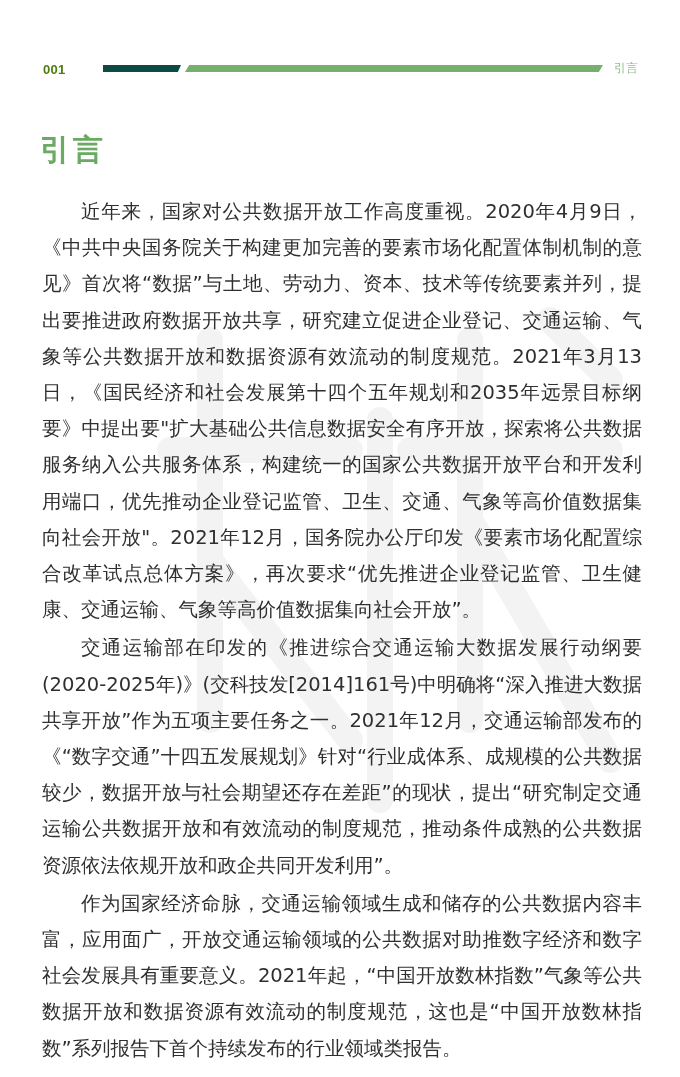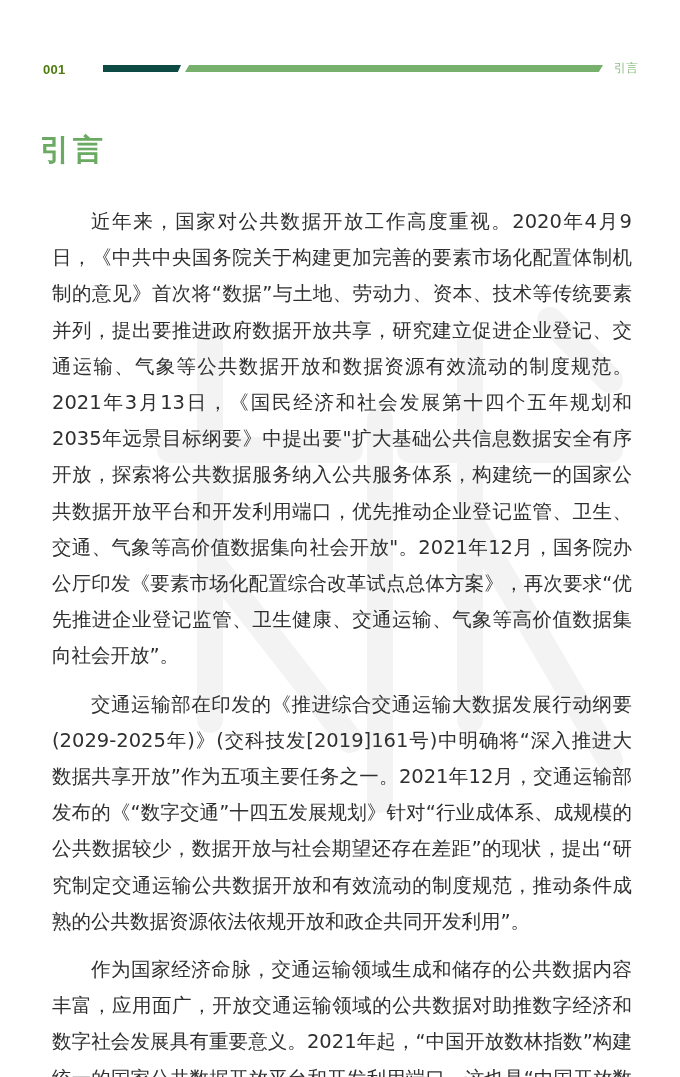--- a/index.html
+++ b/index.html
@@ -79,21 +79,21 @@
       position: absolute;
       left: 40px;
       top: 192px;
       width: 604px;
       font-size: 19.5px;
       line-height: 36.2px;
       text-align: justify;
       color: #2f2f2f;
     }
     .content p {
-      margin: 12px;
+      margin: 2px;
       text-indent: 2em;
     }
   </style>
 </head>
 <body>
 
 <div class="header">
   <span class="page-num">001</span>
   <div class="bar-dark"></div>
   <div class="bar-green"></div>
@@ -110,15 +110,15 @@
     <line x1="260" y1="150" x2="460" y2="150"></line>
     <line x1="320" y1="220" x2="460" y2="460"></line>
     <line x1="400" y1="20" x2="460" y2="80"></line>
   </g>
 </svg>
 
 <div class="title">引言</div>
 
 <div class="content">
   <p>近年来，国家对公共数据开放工作高度重视。2020年4月9日，《中共中央国务院关于构建更加完善的要素市场化配置体制机制的意见》首次将“数据”与土地、劳动力、资本、技术等传统要素并列，提出要推进政府数据开放共享，研究建立促进企业登记、交通运输、气象等公共数据开放和数据资源有效流动的制度规范。2021年3月13日，《国民经济和社会发展第十四个五年规划和2035年远景目标纲要》中提出要"扩大基础公共信息数据安全有序开放，探索将公共数据服务纳入公共服务体系，构建统一的国家公共数据开放平台和开发利用端口，优先推动企业登记监管、卫生、交通、气象等高价值数据集向社会开放"。2021年12月，国务院办公厅印发《要素市场化配置综合改革试点总体方案》，再次要求“优先推进企业登记监管、卫生健康、交通运输、气象等高价值数据集向社会开放”。</p>
-  <p>交通运输部在印发的《推进综合交通运输大数据发展行动纲要(2029-2025年)》(交科技发[2019]161号)中明确将“深入推进大数据共享开放”作为五项主要任务之一。2021年12月，交通运输部发布的《“数字交通”十四五发展规划》针对“行业成体系、成规模的公共数据较少，数据开放与社会期望还存在差距”的现状，提出“研究制定交通运输公共数据开放和有效流动的制度规范，推动条件成熟的公共数据资源依法依规开放和政企共同开发利用”。</p>
-  <p>作为国家经济命脉，交通运输领域生成和储存的公共数据内容丰富，应用面广，开放交通运输领域的公共数据对助推数字经济和数字社会发展具有重要意义。2021年起，“中国开放数林指数”构建统一的国家公共数据开放平台和开发利用端口，这也是“中国开放数林指数”系列报告下首个持续发布的行业领域类报告。</p>
+  <p>交通运输部在印发的《推进综合交通运输大数据发展行动纲要(2020-2025年)》(交科技发[2014]161号)中明确将“深入推进大数据共享开放”作为五项主要任务之一。2021年12月，交通运输部发布的《“数字交通”十四五发展规划》针对“行业成体系、成规模的公共数据较少，数据开放与社会期望还存在差距”的现状，提出“研究制定交通运输公共数据开放和有效流动的制度规范，推动条件成熟的公共数据资源依法依规开放和政企共同开发利用”。</p>
+  <p>作为国家经济命脉，交通运输领域生成和储存的公共数据内容丰富，应用面广，开放交通运输领域的公共数据对助推数字经济和数字社会发展具有重要意义。2021年起，“中国开放数林指数”气象等公共数据开放和数据资源有效流动的制度规范，这也是“中国开放数林指数”系列报告下首个持续发布的行业领域类报告。</p>
 </div>
 
 </body></html>

